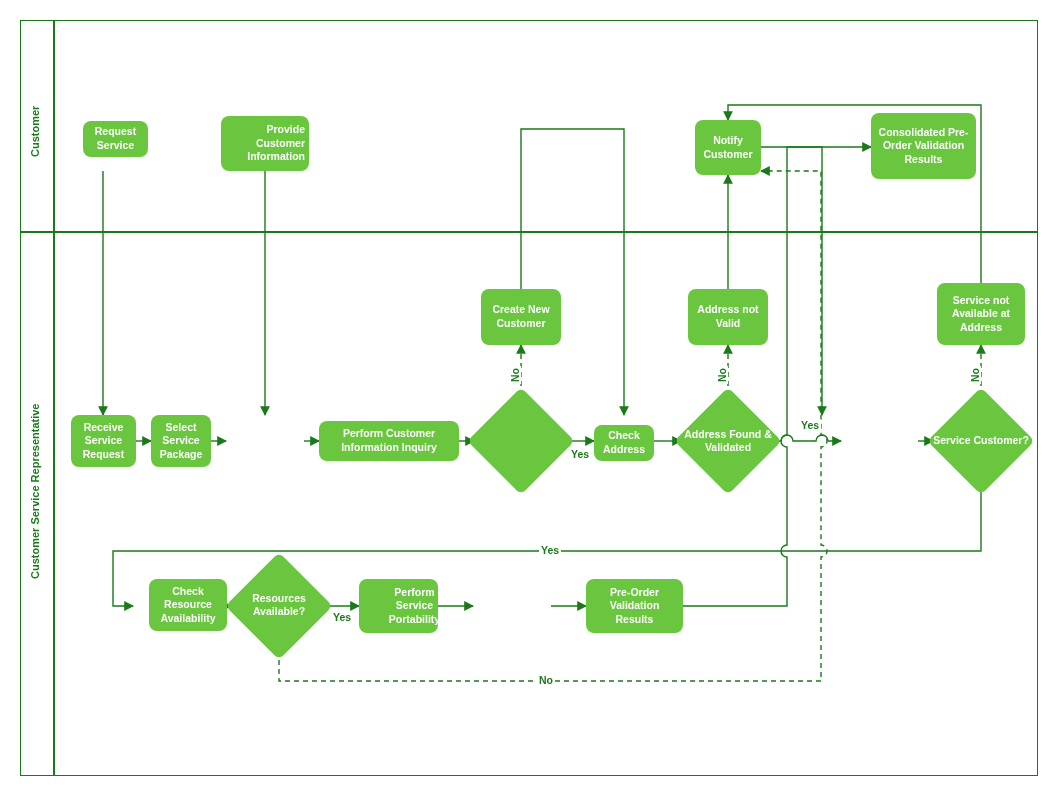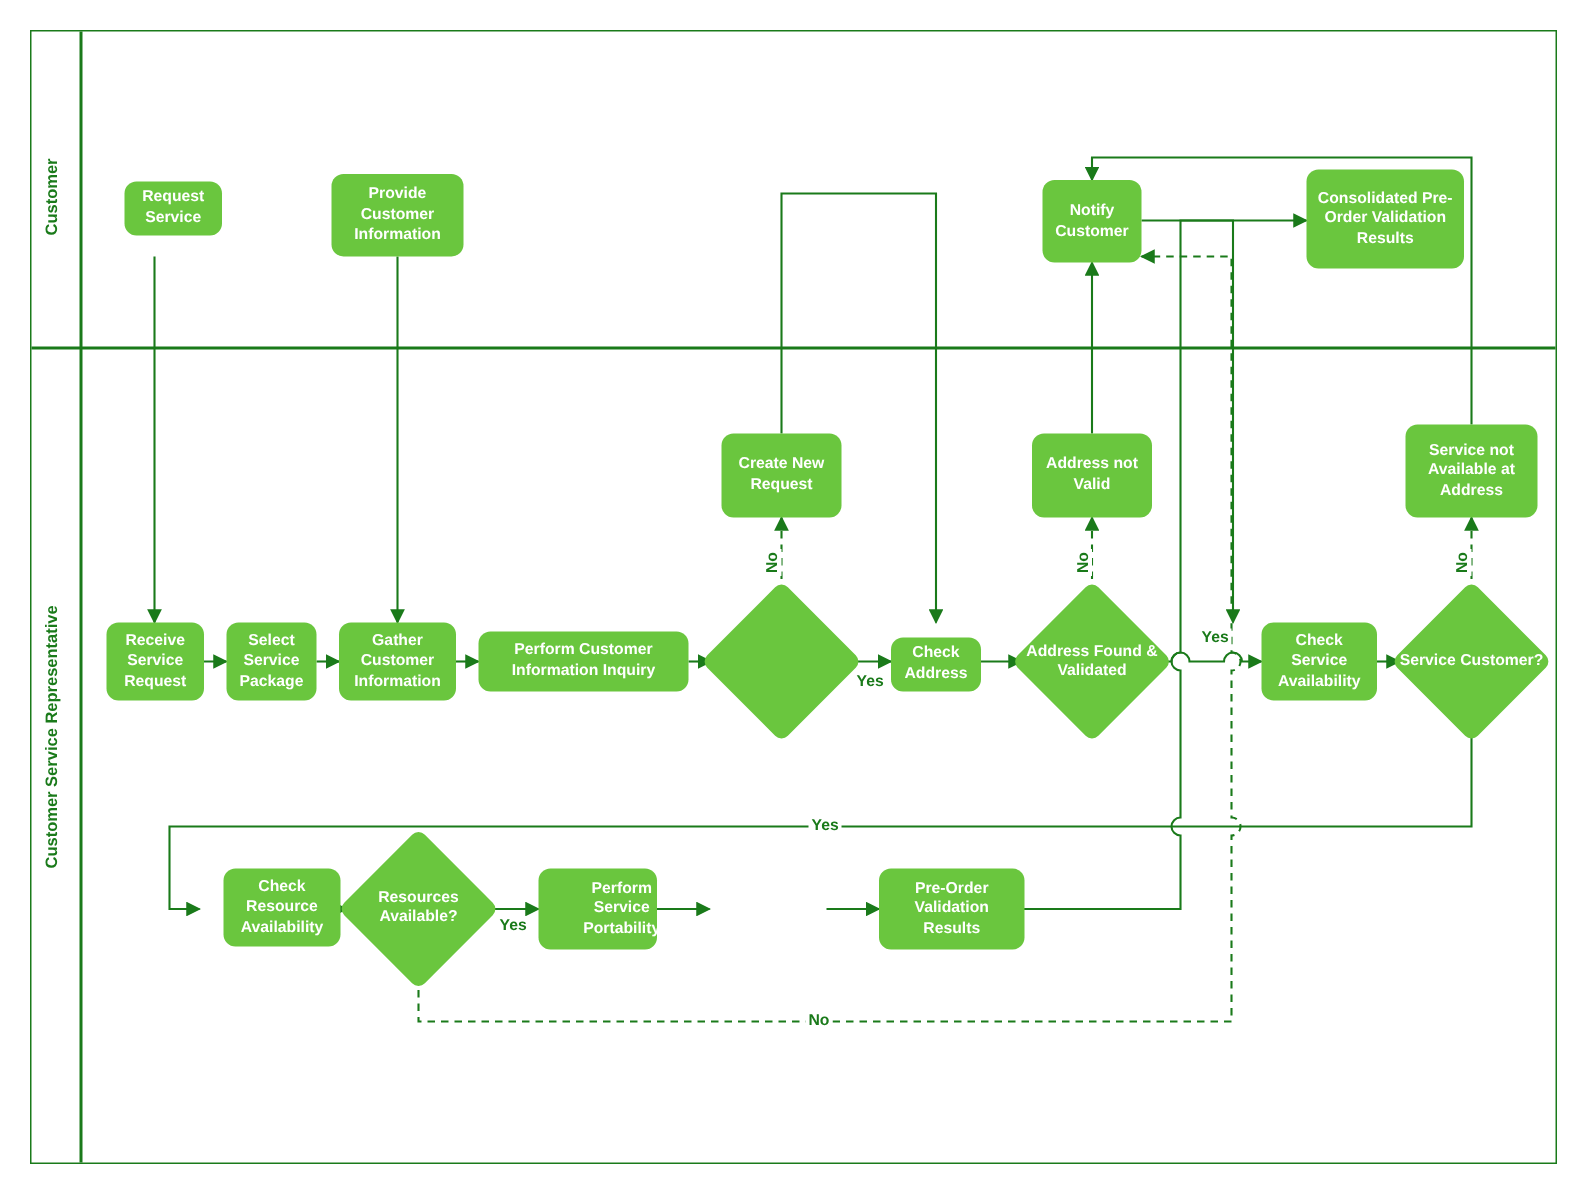--- a/index.html
+++ b/index.html
@@ -144,39 +144,37 @@
 
       <path d="M 530 585 L 565 585" marker-end="url(#arrow)"></path>
 
       <path d="M 644 585 L 766 585 L 766 536 A 6 6 0 0 1 766 524 L 766 426 A 6 6 0 0 1 766 414 L 766 126 L 850 126" marker-end="url(#arrow)"></path>
 
       <path d="M 258 630 L 258 660 L 800 660 L 800 536 A 6 6 0 0 0 800 524 L 800 426 A 6 6 0 0 0 800 414 L 800 150 L 740 150" stroke-dasharray="5,4" marker-end="url(#arrow)"></path>
     </g>
   </svg>
 
   <div class="box" style="left:62px; top:100px; width:65px; height:36px;">Request Service</div>
-  <div class="box" style="left:200px; top:95px; width:88px; height:55px;">Provide Customer Information</div>
+  <div class="box" style="left:200px; top:95px; width:88px; height:55px;text-align:right;">Provide Customer Information</div>
   <div class="box" style="left:674px; top:99px; width:66px; height:55px;">Notify Customer</div>
   <div class="box" style="left:850px; top:92px; width:105px; height:66px;">Consolidated Pre-Order Validation Results</div>
 
   <div class="box" style="left:50px; top:394px; width:65px; height:52px;">Receive Service Request</div>
   <div class="box" style="left:130px; top:394px; width:60px; height:52px;">Select Service Package</div>
-  <div class="box" style="left:205px; top:394px; width:78px; height:52px;">Gather Customer Information</div>
   <div class="box" style="left:298px; top:400px; width:140px; height:40px;">Perform Customer Information Inquiry</div>
 
   <div class="diamond" style="left:462px; top:382px;"></div>
 
-  <div class="box" style="left:460px; top:268px; width:80px; height:56px;">Create New Request</div>
+  <div class="box" style="left:460px; top:268px; width:80px; height:56px;">Create New Customer</div>
   <div class="box" style="left:573px; top:404px; width:60px; height:36px;">Check Address</div>
 
   <div class="diamond" style="left:669px; top:382px;"></div>
   <div class="diamond-text" style="left:657px; top:392px; width:100px; height:56px;">Address Found &amp; Validated</div>
 
   <div class="box" style="left:667px; top:268px; width:80px; height:56px;">Address not Valid</div>
-  <div class="box" style="left:820px; top:394px; width:77px; height:52px;">Check Service Availability</div>
 
   <div class="diamond" style="left:922px; top:382px;"></div>
   <div class="diamond-text" style="left:912px; top:394px; width:96px; height:52px;">Service Customer?</div>
 
   <div class="box" style="left:916px; top:262px; width:88px; height:62px;">Service not Available at Address</div>
 
   <div class="box" style="left:128px; top:558px; width:78px; height:52px;">Check Resource Availability</div>
 
   <div class="diamond" style="left:220px; top:547px;"></div>
   <div class="diamond-text" style="left:210px; top:558px; width:96px; height:52px;">Resources Available?</div>

